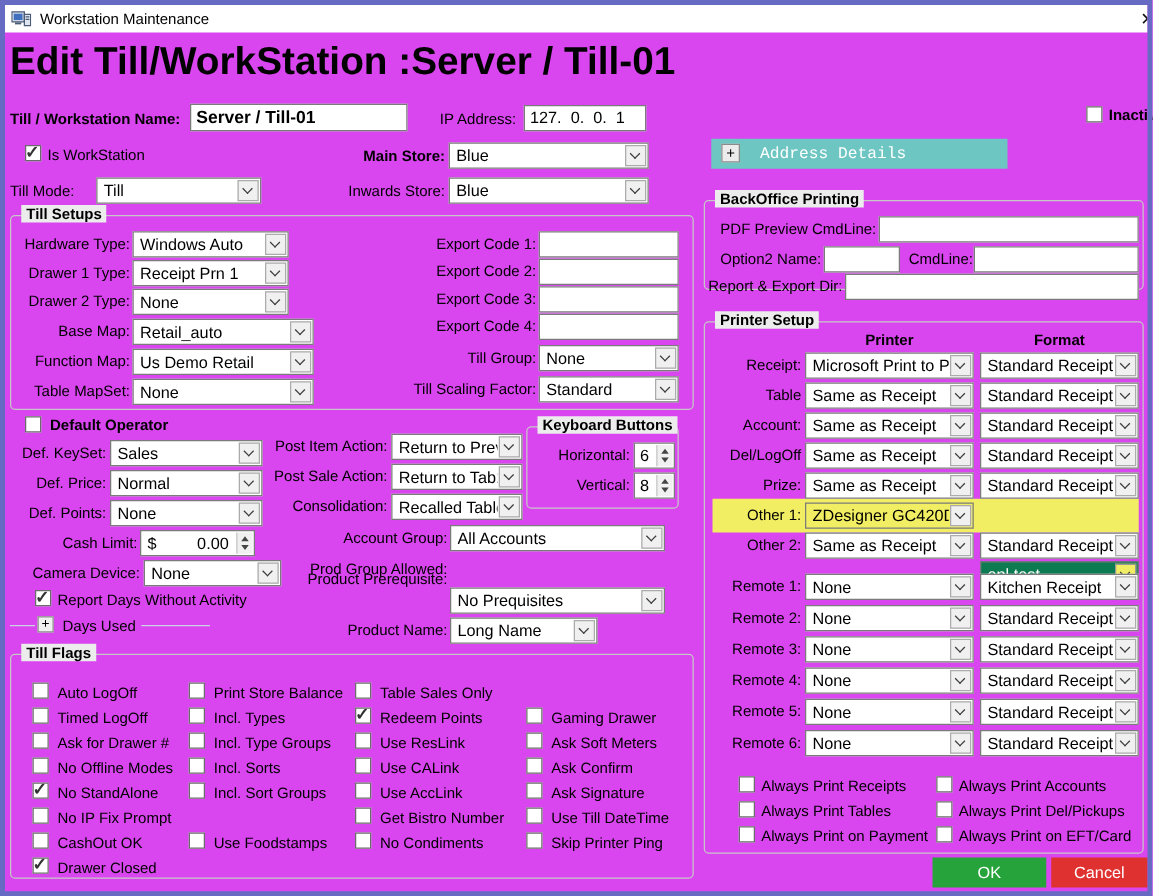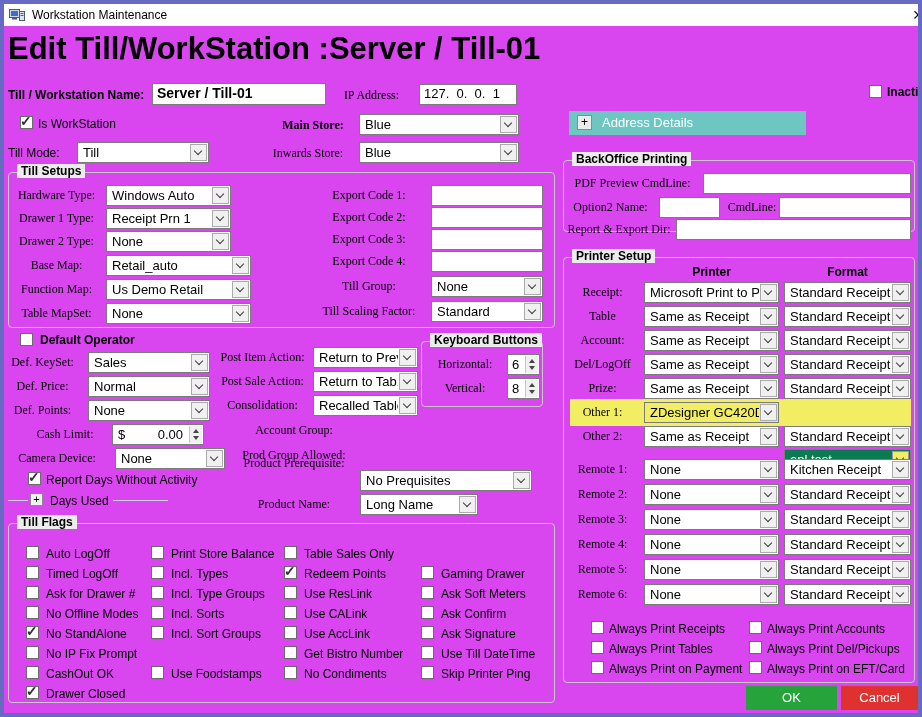--- a/index.html
+++ b/index.html
@@ -5,41 +5,41 @@
 * { margin:0; padding:0; box-sizing:border-box; }
 body { font-family:"Liberation Sans",sans-serif; background:#fff; }
 .page { position:relative; width:922px; height:717px; background:#d946ef; overflow:hidden; }
 .frame { position:absolute; inset:0; border:4px solid #666ac2; pointer-events:none; z-index:60; }
 .titlebar { position:absolute; left:4px; top:4px; right:4px; height:22px; background:#fff; overflow:hidden; z-index:10; }
 .appicon { position:absolute; left:5px; top:3px; width:16px; height:16px; }
 .apptitle { position:absolute; left:28px; top:4px; font-size:12px; color:#000; white-space:nowrap; }
 .close { position:absolute; right:-6px; top:3px; font-size:14px; color:#111; }
 .h1 { position:absolute; left:8px; top:31px; font-size:31px; font-weight:700; color:#000; white-space:nowrap; }
 .lbl { position:absolute; font-size:12px; color:#000; white-space:nowrap; }
-.r { text-align:center;font-family:Liberation Serif, serif; }
+.r { text-align:right; }
 .b { font-weight:700; }
 .ti { position:absolute; background:#fff; border:1px solid #7b7b7b; height:21px; font-size:13px; padding:1px 4px; white-space:pre; overflow:hidden; }
 .dd { position:absolute; background:#fff; border:1px solid #7b7b7b; height:21px; }
 .dd-t { position:absolute; left:5px; top:2px; right:19px; font-size:13px; white-space:nowrap; overflow:hidden; }
 .dd-a { position:absolute; top:1px; right:1px; width:17px; height:17px; background:#f0f0f0; border:1px solid #ababab; }
 .chev { position:absolute; left:4px; top:3px; width:6px; height:6px; border-right:1.5px solid #3c3c3c; border-bottom:1.5px solid #3c3c3c; transform:rotate(45deg); }
 .cb { position:absolute; width:13px; height:13px; background:#fff; border:1px solid #6b6b6b; }
 .cb.checked::after { content:"✓"; position:absolute; left:-1px; top:-4px; font-size:14px; font-weight:700; color:#333; }
 .grp { position:absolute; border:1px solid #c7c7c7; border-radius:4px; }
 .gt { position:absolute; top:-9px; left:8px; background:#ececec; padding:0 4px; font-size:12px; font-weight:700; white-space:nowrap; z-index:2; }
 .spin { position:absolute; background:#fff; border:1px solid #7b7b7b; height:21px; }
 .spin-v { position:absolute; top:2px; font-size:13px; }
 .sb { position:absolute; right:1px; top:1px; width:13px; height:17px; background:#f0f0f0; border-left:1px solid #c6c6c6; }
 .sb i { position:absolute; left:3px; width:0; height:0; border-left:3px solid transparent; border-right:3px solid transparent; }
 .sb .u { top:3px; border-bottom:4px solid #444; }
 .sb .d { bottom:3px; border-top:4px solid #444; }
 .banner { position:absolute; left:569px; top:111px; width:237px; height:24px; background:#6ec6c2; }
 .plus { position:absolute; width:15px; height:15px; background:#ececec; border:1px solid #8b8b8b; font-size:12px; line-height:13px; text-align:center; color:#000; }
 .plus.sm { width:13px; height:13px; line-height:11px; font-size:11px; background:#f0f0f0; }
-.banner-label { position:absolute; left:33px; top:4px; font-size:13px; color:#fff; }
+.banner-label { position:absolute; left:39px; top:4px; font-size:13px; color:#fff;font-family:Liberation Mono, monospace; }
 .hline { position:absolute; height:1px; background:#ccd1e4; }
 .btn { position:absolute; top:686px; height:24px; color:#fff; font-size:13px; text-align:center; line-height:24px; }
 .btn-ok { left:746px; width:91px; background:#27a33b; }
 .btn-cancel { left:841px; width:77px; background:#e03131; }
 .hl-band { position:absolute; background:#f2ee63; }
 .dd.hl { background:#f2ee63; }
 .dd.green { background:#0d7b52;margin-top:47px; }
 .dd.green .dd-t { color:#fff; }
 .dd.green .dd-a { background:#f2ee63; border-color:#999; }
 </style>
@@ -251,20 +251,26 @@
     <div class="spin" style="left:85px;top:36px;width:33px">
       <span class="spin-v" style="left:4px">8</span>
       <span class="sb">
           <i class="u"></i>
           <i class="d"></i>
         </span>
     </div>
   </div>
 
   <div class="lbl r" style="left:230px;top:423px;width:128px">Account Group:</div>
+  <div class="dd" style="left:360px;top:420px;width:172px">
+      <span class="dd-t">All Accounts</span>
+      <span class="dd-a">
+        <i class="chev"></i>
+      </span>
+    </div>
   <div class="lbl r" style="left:230px;top:448px;width:128px">Prod Group Allowed:</div>
   <div class="lbl r" style="left:230px;top:456px;width:128px">Product Prerequisite:</div>
   <div class="dd" style="left:360px;top:470px;width:172px">
       <span class="dd-t">No Prequisites</span>
       <span class="dd-a">
         <i class="chev"></i>
       </span>
     </div>
   <div class="lbl r" style="left:230px;top:497px;width:128px">Product Name:</div>
   <div class="dd" style="left:360px;top:494px;width:118px">

